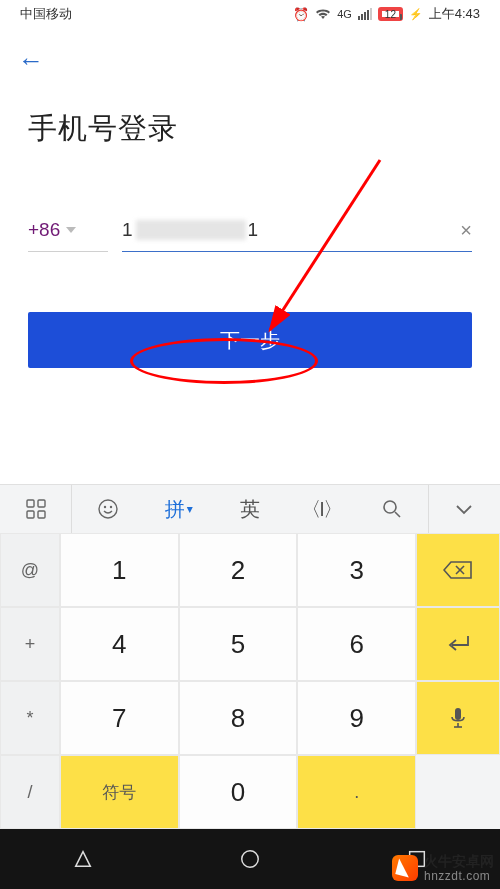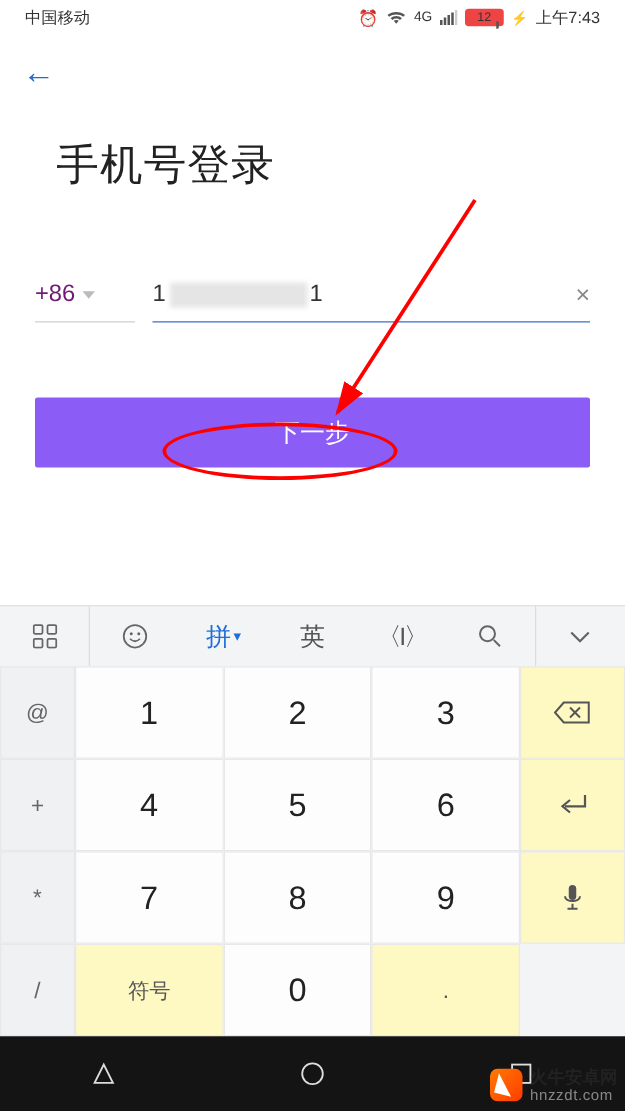--- a/index.html
+++ b/index.html
@@ -2,50 +2,50 @@
 <html><head>
 <meta charset="utf-8">
 <style>
   * { box-sizing: border-box; margin: 0; padding: 0; }
   html, body { width: 500px; height: 889px; font-family: -apple-system, "Helvetica Neue", Arial, sans-serif; background: #fff; position: relative; overflow: hidden; }
   .status-bar { height: 28px; display: flex; align-items: center; justify-content: space-between; padding: 0 20px; font-size: 13px; color: #333; }
   .status-left { display:flex; align-items:center; gap:4px; }
   .status-right { display: flex; align-items: center; gap: 6px; }
   .back-row { padding: 14px 18px 6px; }
   .back-arrow { font-size: 26px; color: #2a6ac8; font-weight: 300; }
-  .title { font-size: 34px; color: #222; padding: 30px 28px 10px; letter-spacing: 1px; margin-left: 17px; }
+  .title { font-size: 29px; color: #222; padding: 30px 28px 10px; letter-spacing: 1px; }
   .input-row { display: flex; align-items: flex-end; padding: 60px 28px 0; gap: 14px; }
   .cc-wrap { display:flex; align-items:center; gap:6px; border-bottom: 1px solid #d0d0d0; padding-bottom: 10px; width: 80px; }
   .cc { font-size: 19px; color: #701a75; }
   .cc-caret { width:0;height:0;border-left:5px solid transparent;border-right:5px solid transparent;border-top:6px solid #bbb; }
   .phone-wrap { flex:1; display:flex; align-items:center; border-bottom: 1px solid #3b6fc9; padding-bottom: 10px; position:relative; }
   .phone-text { font-size: 19px; color:#333; letter-spacing:1px; }
   .phone-blur { display:inline-block; width:110px; height:20px; background:#e5e5e5; filter:blur(2px); margin:0 2px; vertical-align:middle; }
   .clear-x { position:absolute; right:0; font-size:20px; color:#888; }
-  .next-btn { margin: 60px 28px 0; height: 56px; background:#8b5cf6; color:#fff; font-size:20px; display:flex; align-items:center; justify-content:center; border-radius:2px; position:relative; }
+  .next-btn { margin: 60px 28px 0; height: 56px; background:#1d4ed8; color:#fff; font-size:20px; display:flex; align-items:center; justify-content:center; border-radius:2px; position:relative; }
   .anno-ellipse { position:absolute; border:3px solid #f00; border-radius:50%; }
   .anno-arrow { position:absolute; pointer-events:none; }
   .kbd { position:absolute; left:0; right:0; bottom:60px; background:#f3f4f5; border-top:1px solid #e0e0e0; }
   .kbd-toolbar { height:48px; display:flex; align-items:center; }
   .kbd-tool { flex:1; display:flex; align-items:center; justify-content:center; font-size:20px; color:#555; height:100%; }
   .kbd-tool.accent { color:#1e6fd9; }
   .kbd-tool.sep { border-left:1px solid #ddd; flex:0 0 1px; padding:0; }
   .kbd-rows { display:grid; grid-template-columns: 60px 1fr 1fr 1fr 84px; }
   .key { height:74px; display:flex; align-items:center; justify-content:center; font-size:26px; background:#fdfdfd; border:1px solid #e8e8e8; color:#222; }
   .key.sidel { background:#f0f1f2; font-size:18px; color:#666; }
-  .key.sider { background:#fef9c3; font-size:18px; color:#555; }
+  .key.sider { background:#fde047; font-size:18px; color:#555; }
   .key.small { font-size:17px; }
   .navbar { position:absolute; bottom:0; left:0; right:0; height:60px; background:#141414; display:flex; align-items:center; justify-content:space-around; }
   .nav-ic { width:22px; height:22px; }
   .watermark { position:absolute; right:6px; bottom:6px; display:flex; align-items:center; gap:6px; font-size:14px; color:#222; pointer-events:none; }
   .wm-badge { width:26px;height:26px;border-radius:6px;background:linear-gradient(135deg,#ff7a00,#ff3c00); position:relative; }
   .wm-badge::after{content:"";position:absolute;left:5px;top:5px;width:0;height:0;border-left:0 solid transparent;border-right:14px solid transparent;border-bottom:16px solid #fff;transform:rotate(14deg);} 
   .wm-sub{font-size:12px;color:#888;display:block;margin-top:-2px;letter-spacing:0.5px;}
   svg { display:block; }
-  .bat { display:inline-flex; align-items:center; border:7px solid #ef4444; border-radius:3px; padding:0 3px; font-size:10px; height:14px; position:relative;}
+  .bat { display:inline-flex; align-items:center; border:4px solid #ef4444; border-radius:3px; padding:0 3px; font-size:10px; height:14px; position:relative;}
   .bat::after{content:"";position:absolute;right:-3px;top:3px;width:2px;height:6px;background:#555;border-radius:0 1px 1px 0;}
 </style>
 </head>
 <body>
 
 <div class="status-bar">
   <div class="status-left">
     <span>中国移动</span>
   </div>
   <div class="status-right">
@@ -62,21 +62,21 @@
           <rect x="3" y="6" width="2" height="6" fill="#555"></rect>
           <rect x="6" y="4" width="2" height="8" fill="#555"></rect>
           <rect x="9" y="2" width="2" height="10" fill="#555"></rect>
           <rect x="12" y="0" width="2" height="12" fill="#ccc"></rect>
         </svg>
     </span>
     <span class="bat">
         <span>12</span>
       </span>
     <span style="font-size:11px">⚡</span>
-    <span>上午7:43</span>
+    <span>上午4:43</span>
   </div>
 </div>
 
 <div class="back-row">
   <span class="back-arrow">←</span>
 </div>
 
 <div class="title">手机号登录</div>
 
 <div class="input-row">

